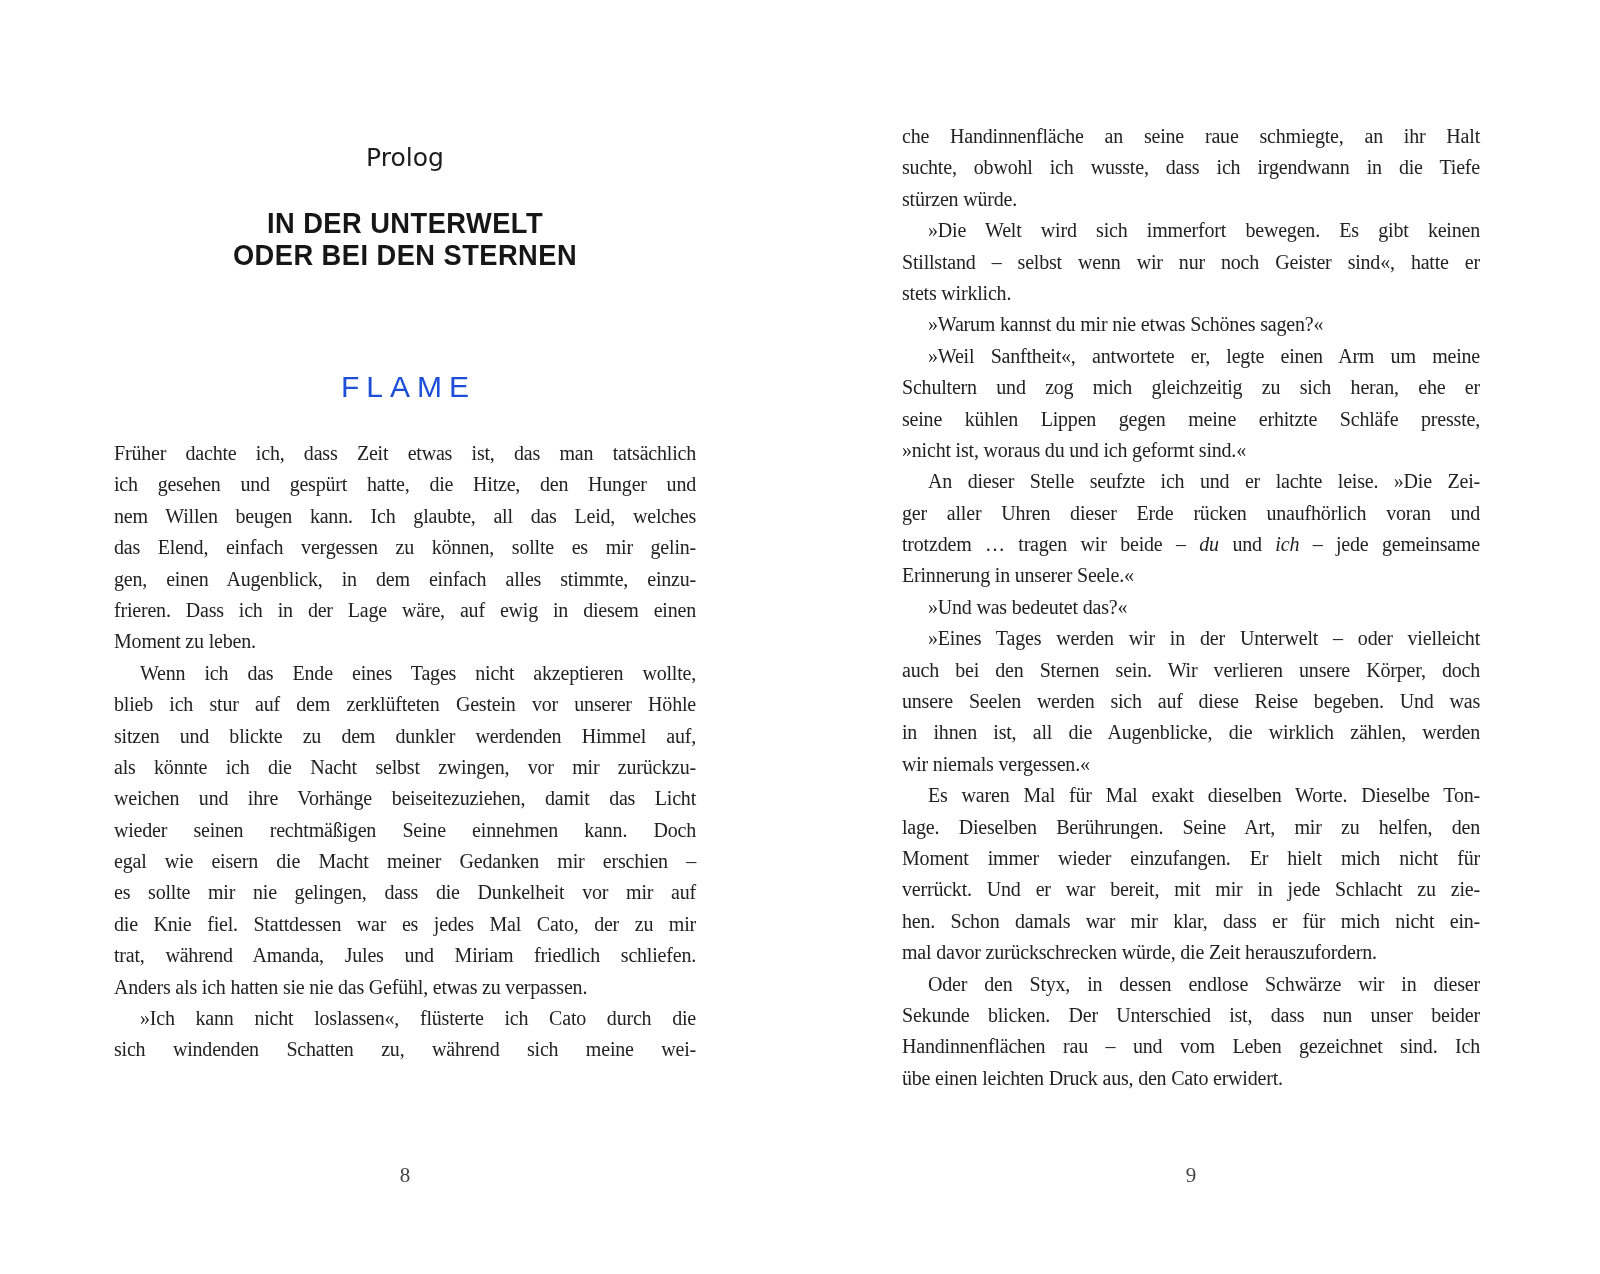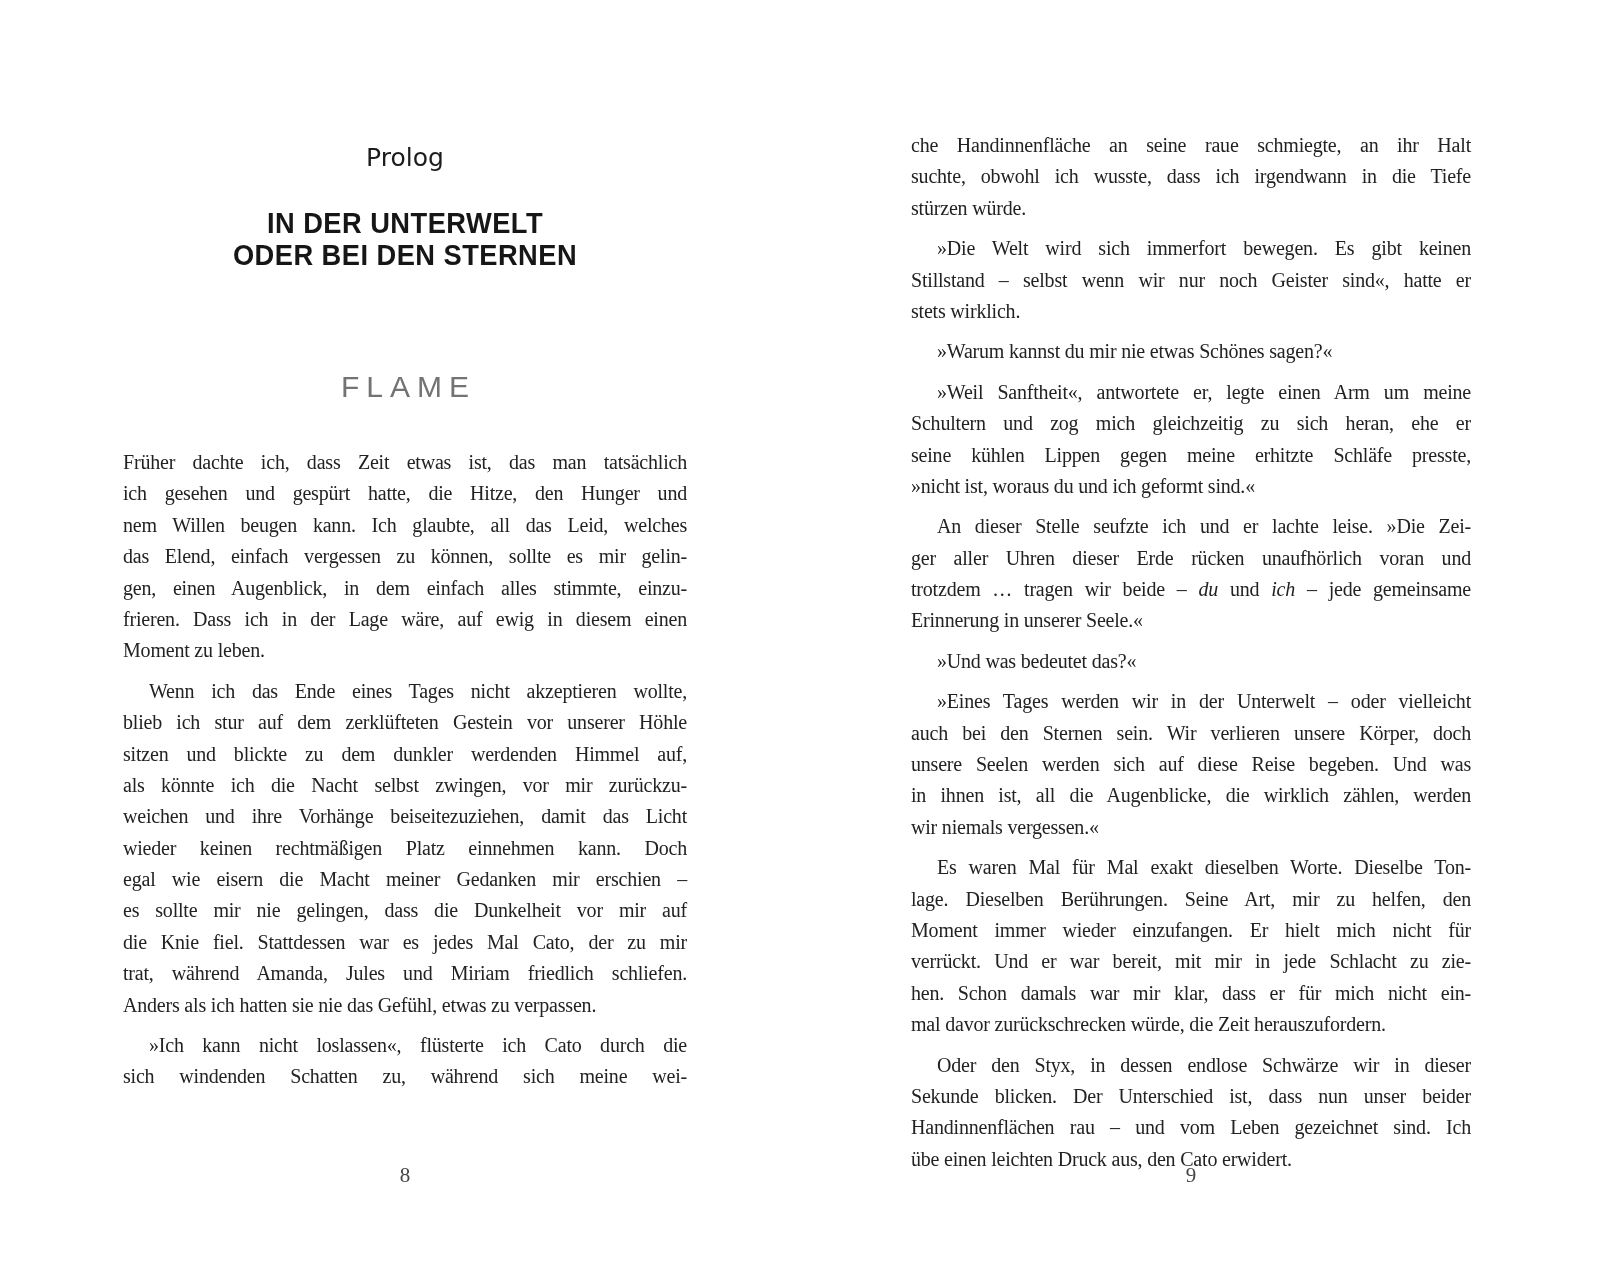--- a/index.html
+++ b/index.html
@@ -55,36 +55,36 @@
     left: 0;
     width: 100%;
     text-align: center;
     font-family: "Liberation Sans", sans-serif;
     font-weight: 400;
     font-size: 30px;
     line-height: 34px;
     letter-spacing: 7px;
     padding-left: 7px;
     box-sizing: border-box;
-    color: #737373;
+    color: #1d4ed8;
   }
   .body-text {
     position: absolute;
     left: 0;
     right: 0;
     font-family: "Liberation Serif", serif;
     font-size: 20px;
     line-height: 31.4px;
     letter-spacing: -0.2px;
     color: #222222;
   }
   .page.left  .body-text { top: 438px; }
   .page.right .body-text { top: 121px; }
 
-  .para { margin: 9px; }
+  .para { margin: 0; }
   .line { height: 31.4px; text-align: left; }
   .line.just {
     text-align: justify;
     text-align-last: justify;
     -moz-text-align-last: justify;
   }
   .para.indent .line.first { text-indent: 26px; }
   .it { font-style: italic; }
 
   .page-number {
@@ -120,21 +120,21 @@
           <div class="line just"><span>gen, einen Augenblick, in dem einfach alles stimmte, einzu-</span></div>
           <div class="line just"><span>frieren. Dass ich in der Lage wäre, auf ewig in diesem einen</span></div>
           <div class="line"><span>Moment zu leben.</span></div>
         </div>
         <div class="para indent">
           <div class="line just first"><span>Wenn ich das Ende eines Tages nicht akzeptieren wollte,</span></div>
           <div class="line just"><span>blieb ich stur auf dem zerklüfteten Gestein vor unserer Höhle</span></div>
           <div class="line just"><span>sitzen und blickte zu dem dunkler werdenden Himmel auf,</span></div>
           <div class="line just"><span>als könnte ich die Nacht selbst zwingen, vor mir zurückzu-</span></div>
           <div class="line just"><span>weichen und ihre Vorhänge beiseitezuziehen, damit das Licht</span></div>
-          <div class="line just"><span>wieder keinen rechtmäßigen Platz einnehmen kann. Doch</span></div>
+          <div class="line just"><span>wieder seinen rechtmäßigen Seine einnehmen kann. Doch</span></div>
           <div class="line just"><span>egal wie eisern die Macht meiner Gedanken mir erschien –</span></div>
           <div class="line just"><span>es sollte mir nie gelingen, dass die Dunkelheit vor mir auf</span></div>
           <div class="line just"><span>die Knie fiel. Stattdessen war es jedes Mal Cato, der zu mir</span></div>
           <div class="line just"><span>trat, während Amanda, Jules und Miriam friedlich schliefen.</span></div>
           <div class="line"><span>Anders als ich hatten sie nie das Gefühl, etwas zu verpassen.</span></div>
         </div>
         <div class="para indent">
           <div class="line just first"><span>»Ich kann nicht loslassen«, flüsterte ich Cato durch die</span></div>
           <div class="line just"><span>sich windenden Schatten zu, während sich meine wei-</span></div>
         </div>

